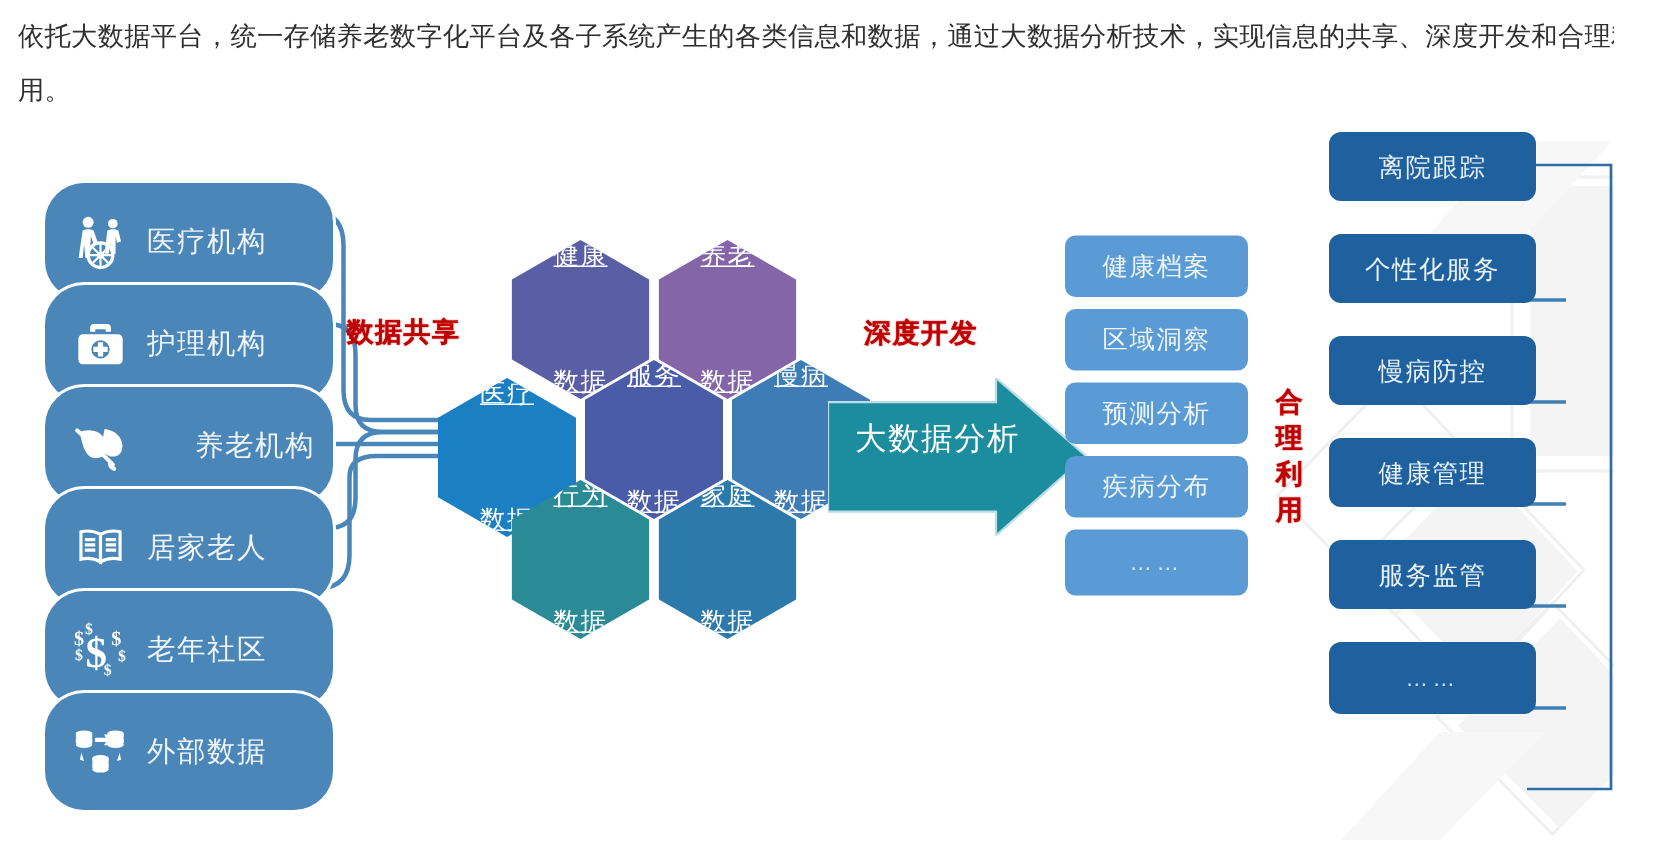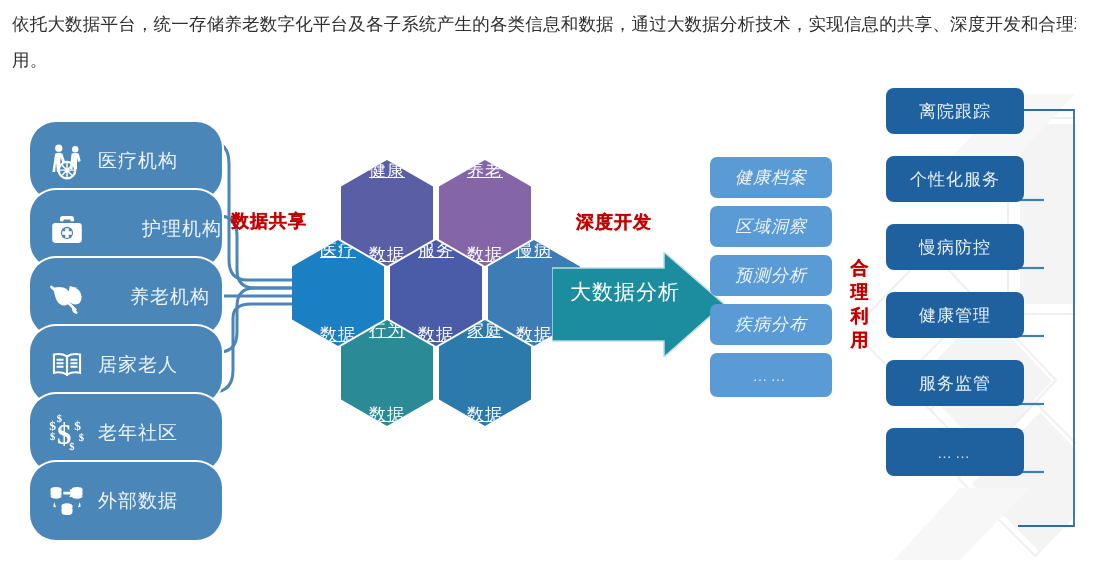--- a/index.html
+++ b/index.html
@@ -60,21 +60,21 @@
   .hex span{display:block;}
 
   
   #arrow{position:absolute;left:552px;top:252px;width:172px;height:105px;z-index:6;}
   #arrow-text{
     position:absolute;left:565px;top:278px;width:120px;
     color:#ffffff;font-size:21px;letter-spacing:1px;text-align:center;z-index:7;
   }
 
   
-  #mid-col{position:absolute;left:710px;top:157px;width:122px;z-index:6;font-style:italic;}
+  #mid-col{position:absolute;left:710px;top:157px;width:122px;z-index:6;}
   .mid-box{
     width:122px;height:41px;background:#5b9bd5;border-radius:7px;
     margin-bottom:8px;display:flex;align-items:center;justify-content:center;
     color:#eef4fb;font-size:17px;letter-spacing:1px;
   }
   .mid-box.dots{color:#dce9f7;letter-spacing:3px;font-size:15px;}
 
   
   #right-col{position:absolute;left:886px;top:88px;width:138px;z-index:6;}
   .app-box{
@@ -132,21 +132,21 @@
           <circle cx="32" cy="10" r="3.5"></circle>
           <path d="M28 15 q4 -2 8 0 l2 8 -3 1 -1 -5 0 13 -3 0 -1 -8 -1 8 -3 0 z"></path>
           <circle cx="23" cy="33" r="9" fill="none" stroke="#ffffff" stroke-width="2.5"></circle>
           <circle cx="23" cy="33" r="2.5"></circle>
           <path d="M23 25 L23 41 M15 33 L31 33 M17.5 27.5 L28.5 38.5 M28.5 27.5 L17.5 38.5" stroke="#ffffff" stroke-width="1.6"></path>
         </svg>
       </span>
       <span class="src-label">医疗机构</span>
     </div>
 
-    <div class="src-item" style="top:68px;gap:44px;">
+    <div class="src-item" style="top:68px;">
       <span class="src-icon">
         <svg viewBox="0 0 46 46" width="40" height="40" fill="#ffffff">
           <path d="M18 8 h10 a3 3 0 0 1 3 3 v3 h-4 v-2 h-8 v2 h-4 v-3 a3 3 0 0 1 3 -3 z"></path>
           <rect x="6" y="16" width="34" height="23" rx="3.5"></rect>
           <circle cx="23" cy="27.5" r="7" fill="#4a86b8"></circle>
           <path d="M21 22 h4 v3.5 h3.5 v4 h-3.5 v3.5 h-4 v-3.5 h-3.5 v-4 h3.5 z" fill="#ffffff"></path>
         </svg>
       </span>
       <span class="src-label">护理机构</span>
     </div>
@@ -229,21 +229,21 @@
 
   <div id="hexes">
     <div class="hex" style="left:56px;top:0px;background:#5a5fa5;">
       <span>健康</span>
       <span>数据</span>
     </div>
     <div class="hex" style="left:154px;top:0px;background:#8465a8;">
       <span>养老</span>
       <span>数据</span>
     </div>
-    <div class="hex" style="left:7px;top:80px;background:#1b7fc4;">
+    <div class="hex" style="left:7px;top:92px;background:#1b7fc4;">
       <span>医疗</span>
       <span>数据</span>
     </div>
     <div class="hex" style="left:105px;top:80px;background:#4a5ba8;">
       <span>服务</span>
       <span>数据</span>
     </div>
     <div class="hex" style="left:203px;top:80px;background:#3d7cb5;">
       <span>慢病</span>
       <span>数据</span>

